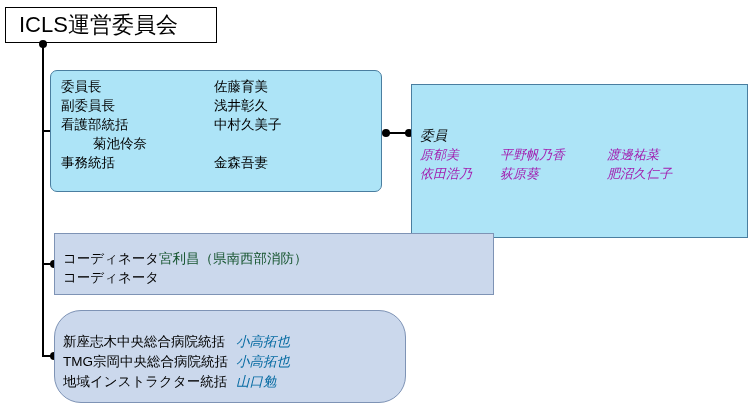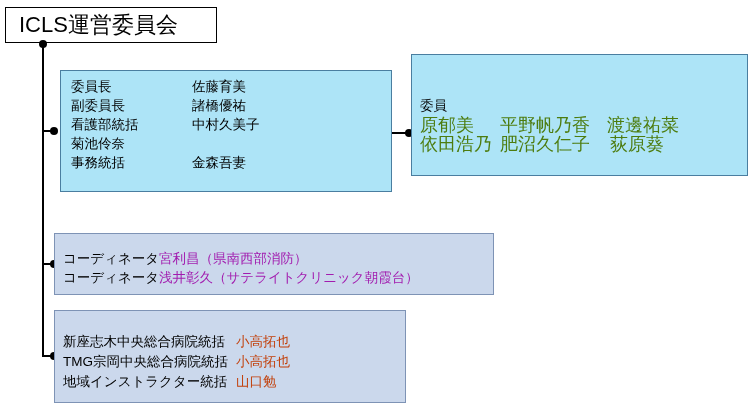--- a/index.html
+++ b/index.html
@@ -45,24 +45,25 @@
   .node {
     position: absolute;
     box-sizing: border-box;
     border: 1px solid #4a7ea0;
   }
   .node.cyan { background: #ade4f7; border-color: #4a7ea0; }
   .node.slate { background: #cbd8ec; border-color: #7e93b5; }
 
   
   #box-officers {
-    left: 60px;
+    left: 50px;
     top: 70px;
     width: 332px;
     height: 122px;
+    border-radius: 7px;
   }
   .officer-list {
     position: absolute;
     left: 10px;
     top: 6px;
     right: 4px;
   }
   .officer-row {
     display: flex;
     height: 19px;
@@ -71,50 +72,52 @@
   .officer-role {
     width: 121px;
     font-size: 13.5px;
     color: #000;
     white-space: nowrap;
   }
   .officer-name {
     font-size: 13.5px;
     color: #000;
     white-space: nowrap;
+    margin-left: 32px;
   }
 
   
   #box-members {
     left: 411px;
-    top: 54px;
+    top: 84px;
     width: 337px;
-    height: 122px;
+    height: 154px;
+    font-style: italic;
   }
   .members-wrap {
     position: absolute;
     left: 8px;
     top: 42px;
     right: 4px;
   }
   .members-heading {
     font-size: 13.5px;
     color: #000;
     height: 18px;
     line-height: 18px;
     white-space: nowrap;
   }
   .members-row {
     display: flex;
     height: 19px;
     align-items: center;
   }
   .member-cell {
-    font-size: 18px;
-    color: #4d7c0f;
+    font-size: 13px;
+    color: #a21caf;
     white-space: nowrap;
   }
   .member-cell.c0 { width: 80px; }
   .member-cell.c1 { width: 107px; }
   .member-cell.c2 { width: 110px; }
 
   
   #box-coordinators {
     left: 54px;
     top: 233px;
@@ -133,52 +136,54 @@
     align-items: center;
   }
   .coord-role {
     width: 96px;
     font-size: 13.5px;
     color: #000;
     white-space: nowrap;
   }
   .coord-name {
     font-size: 13.5px;
-    color: #a21caf;
+    color: #14532d;
     white-space: nowrap;
   }
 
   
   #box-hospitals {
     left: 54px;
     top: 310px;
     width: 352px;
     height: 93px;
+    border-radius: 27px;
   }
   .hosp-wrap {
     position: absolute;
     left: 8px;
     top: 21px;
     right: 4px;
   }
   .hosp-row {
     display: flex;
     height: 20px;
     align-items: center;
   }
   .hosp-role {
     width: 173px;
     font-size: 13.5px;
     color: #000;
     white-space: nowrap;
   }
   .hosp-name {
     font-size: 13.5px;
-    color: #c2410c;
-    white-space: nowrap;
+    color: #0369a1;
+    white-space: nowrap;
+    font-style: italic;
   }
 
   
   .conn {
     position: absolute;
     background: #000000;
   }
   .trunk {
     left: 42px;
     top: 43px;
@@ -236,21 +241,21 @@
   <div class="dot" id="dot-link-r"></div>
 
   <div class="node cyan" id="box-officers">
     <div class="officer-list">
       <div class="officer-row">
         <span class="officer-role">委員長</span>
         <span class="officer-name">佐藤育美</span>
       </div>
       <div class="officer-row">
         <span class="officer-role">副委員長</span>
-        <span class="officer-name">諸橋優祐</span>
+        <span class="officer-name">浅井彰久</span>
       </div>
       <div class="officer-row">
         <span class="officer-role">看護部統括</span>
         <span class="officer-name">中村久美子</span>
       </div>
       <div class="officer-row">
         <span class="officer-name">菊池伶奈</span>
       </div>
       <div class="officer-row">
         <span class="officer-role">事務統括</span>
@@ -262,35 +267,34 @@
   <div class="node cyan" id="box-members">
     <div class="members-wrap">
       <div class="members-heading">委員</div>
       <div class="members-row">
         <span class="member-cell c0">原郁美</span>
         <span class="member-cell c1">平野帆乃香</span>
         <span class="member-cell c2">渡邊祐菜</span>
       </div>
       <div class="members-row">
         <span class="member-cell c0">依田浩乃</span>
+        <span class="member-cell c1">荻原葵</span>
         <span class="member-cell c2">肥沼久仁子</span>
-        <span class="member-cell c1">荻原葵</span>
       </div>
     </div>
   </div>
 
   <div class="node slate" id="box-coordinators">
     <div class="coord-wrap">
       <div class="coord-row">
         <span class="coord-role">コーディネータ</span>
         <span class="coord-name">宮利昌（県南西部消防）</span>
       </div>
       <div class="coord-row">
         <span class="coord-role">コーディネータ</span>
-        <span class="coord-name">浅井彰久（サテライトクリニック朝霞台）</span>
       </div>
     </div>
   </div>
 
   <div class="node slate" id="box-hospitals">
     <div class="hosp-wrap">
       <div class="hosp-row">
         <span class="hosp-role">新座志木中央総合病院統括</span>
         <span class="hosp-name">小高拓也</span>
       </div>

